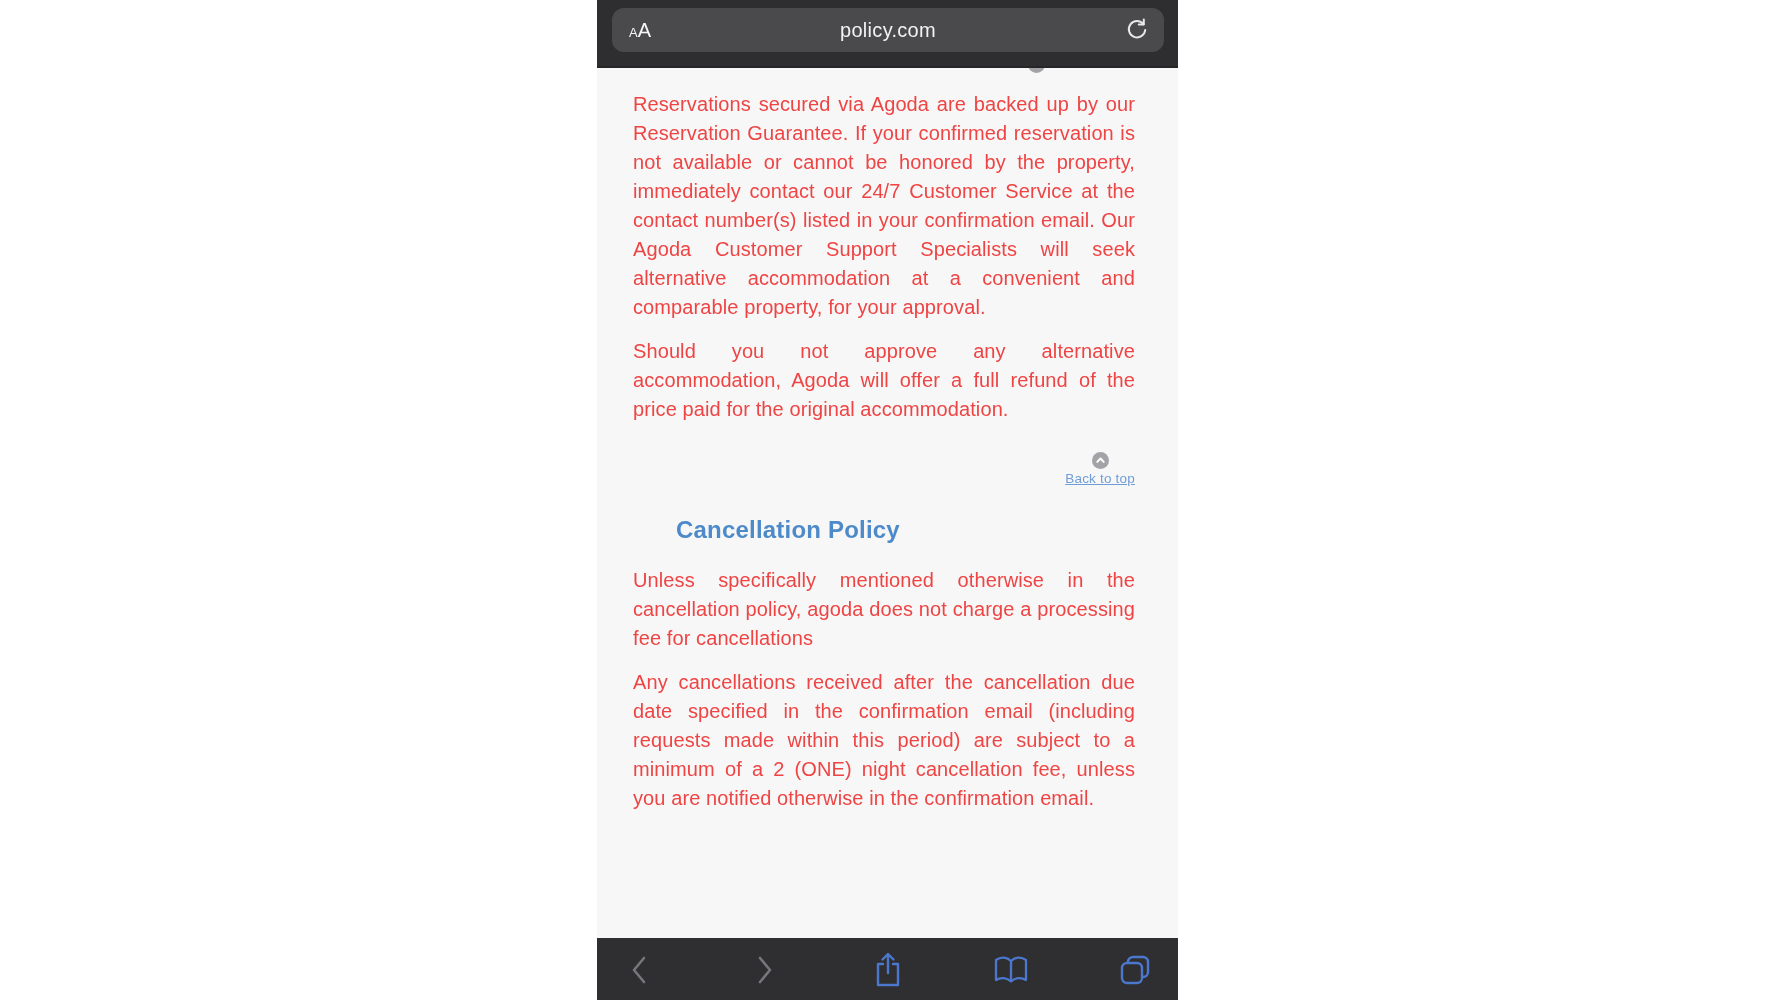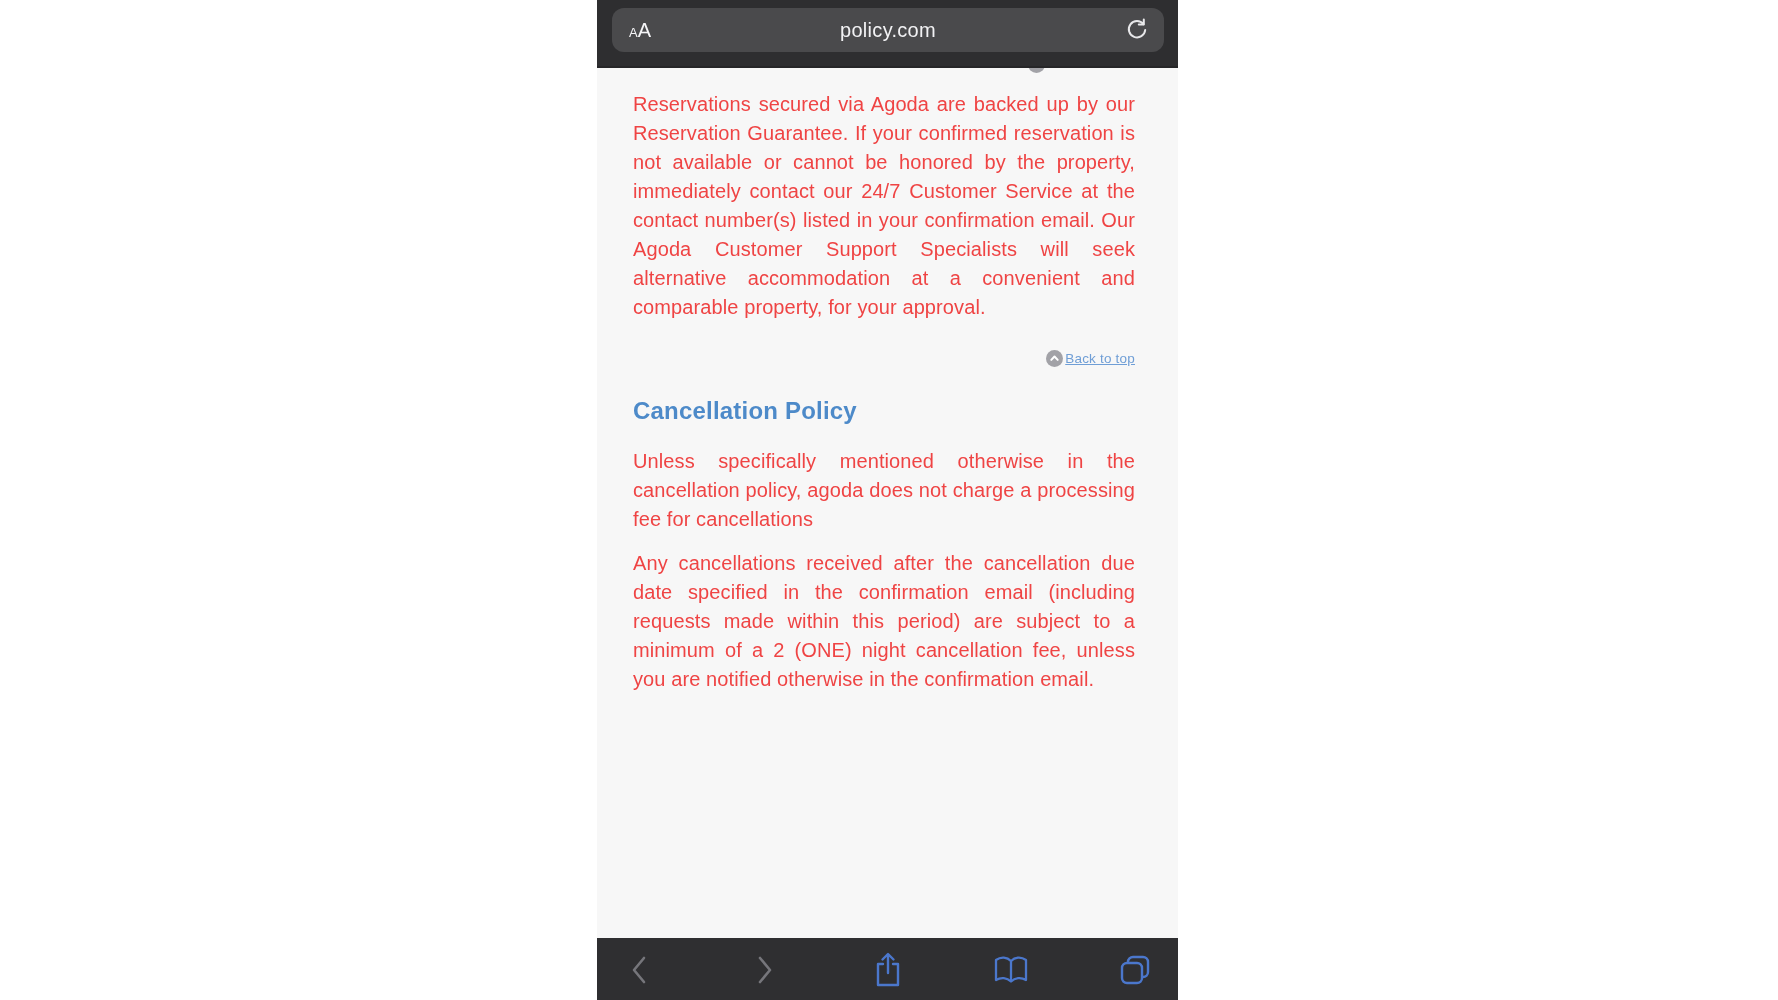--- a/index.html
+++ b/index.html
@@ -47,34 +47,34 @@
   }
   .partial-circle {
     position: absolute; left: 431px; top: -12px; width: 17px; height: 17px;
     border-radius: 50%; background: #a2a2a7;
   }
   h2.section-heading {
     font-size: 24px; line-height: 28px; font-weight: 700; color: #4d8ac9;
     letter-spacing: 0.2px;
   }
   h2.heading-1 { margin-top: 40px; }
-  h2.heading-2 { margin-top: 30px; }
+  h2.heading-2 { margin-top: 30px; margin-left: 43px; }
   p.body-para {
     font-size: 20px; line-height: 29px; color: #ef4444; letter-spacing: 0.1px;
     text-align: justify; text-justify: inter-word;
   }
   p.para-first { margin-top: 22px; }
   p.para-next  { margin-top: 15px; }
 
   .back-to-top-row {
     margin-top: 28px; display: flex; justify-content: flex-end; align-items: center;
   }
   a.back-to-top {
     display: inline-flex; align-items: center; gap: 2px;
-    text-decoration: none; cursor: pointer;
+    text-decoration: none; cursor: pointer; flex-direction: column;
   }
   .btt-circle {
     width: 17px; height: 17px; border-radius: 50%; background: #a2a2a7;
     display: inline-flex; align-items: center; justify-content: center;
   }
   .btt-label {
     font-size: 13.5px; color: #6f9ed6; text-decoration: underline; letter-spacing: 0.2px;
   }
 
   
@@ -107,20 +107,21 @@
             <path d="M21.8 4.6 L21.8 9.6 L16.8 9.6" fill="none" stroke="#e8e8ea" stroke-width="2" stroke-linecap="round" stroke-linejoin="round"></path>
           </svg>
         </button>
       </div>
     </div>
 
     <div class="content">
       <div class="partial-circle"></div>
 
       <p class="body-para para-first">Reservations secured via Agoda are backed up by our Reservation Guarantee. If your confirmed reservation is not available or cannot be honored by the property, immediately contact our 24/7 Customer Service at the contact number(s) listed in your confirmation email. Our Agoda Customer Support Specialists will seek alternative accommodation at a convenient and comparable property, for your approval.</p>
+      <p class="body-para para-next">Should you not approve any alternative accommodation, Agoda will offer a full refund of the price paid for the original accommodation.</p>
 
       <div class="back-to-top-row">
         <a class="back-to-top">
           <span class="btt-circle">
             <svg width="11" height="11" viewBox="0 0 12 12">
               <path d="M2.5 7.5 L6 3.8 L9.5 7.5" fill="none" stroke="#ffffff" stroke-width="2.2" stroke-linecap="round" stroke-linejoin="round"></path>
             </svg>
           </span>
           <span class="btt-label">Back to top</span>
         </a>

